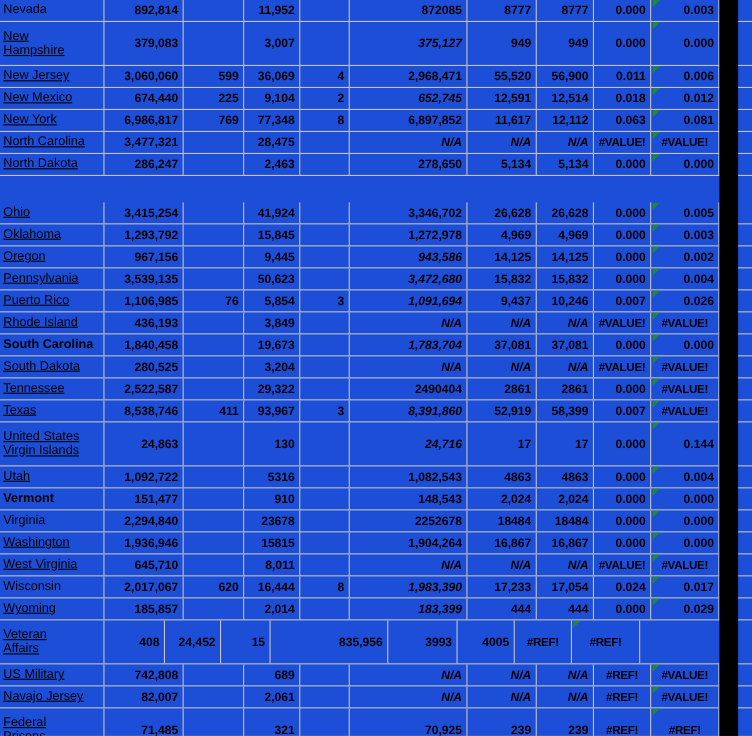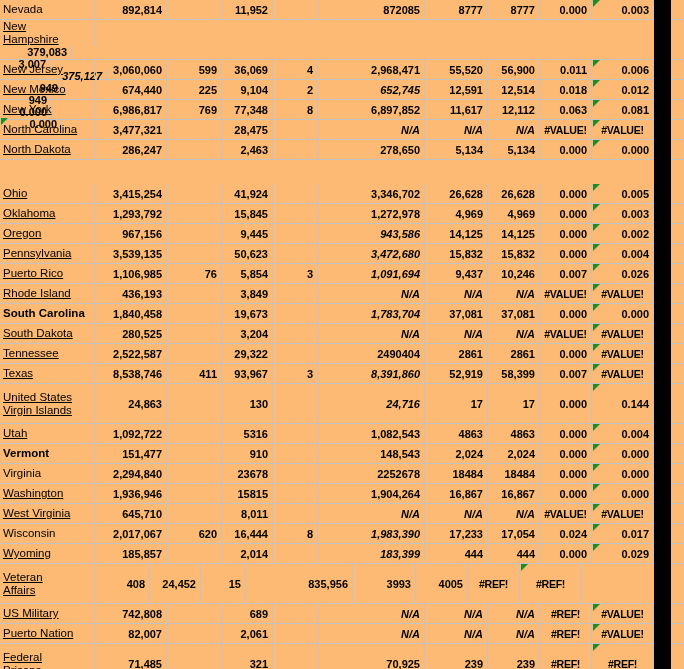--- a/index.html
+++ b/index.html
@@ -1,20 +1,20 @@
 <!DOCTYPE html>
 <html><head>
 <meta charset="utf-8">
 <style>
   html,body{margin:0;padding:0;background:#fff;}
   .sheet{
     position:relative;
     width:684px;height:669px;
     overflow:hidden;
-    background:#fdba74;
+    background:#1d4ed8;
     font-family:"Liberation Sans", sans-serif;
     color:#000;
     cursor:cell;
   }
   .row{display:flex;border-bottom:1px solid #c3c3c3;box-sizing:border-box;width:684px;}
   .row.spacer{border-bottom:none;}
   .cell{
     flex:none;
     box-sizing:border-box;
     border-right:1px solid #c3c3c3;
@@ -76,21 +76,21 @@
       </div>
       <div class="cell t-n" style="width: 52px;">
         <span>0.000</span>
       </div>
       <div class="cell t-n" style="width: 62px;">
         <span class="tri" style="background: rgb(31, 139, 44);"></span>
         <span>0.003</span>
       </div>
       <div class="cell tail" style="width: 30px;"></div>
     </div>
-    <div class="row" style="height: 40px; flex-direction: column;">
+    <div class="row" style="height: 40px;">
       <div class="cell label u" style="width: 95px;"><span>New
 Hampshire</span></div>
       <div class="cell t-n" style="width: 72px;">
         <span>379,083</span>
       </div>
       <div class="cell t-blank" style="width: 55px;">
         <span></span>
       </div>
       <div class="cell t-n" style="width: 51px;">
         <span>3,007</span>
@@ -909,21 +909,21 @@
       <div class="cell t-e" style="width: 52px;">
         <span>#REF!</span>
       </div>
       <div class="cell t-e" style="width: 62px;">
         <span class="tri" style="background: rgb(31, 139, 44);"></span>
         <span>#VALUE!</span>
       </div>
       <div class="cell tail" style="width: 30px;"></div>
     </div>
     <div class="row" style="height: 20px;">
-      <div class="cell label u" style="width: 95px;"><span>Puerto Nation</span></div>
+      <div class="cell label u" style="width: 95px;"><span>Navajo Jersey</span></div>
       <div class="cell t-n" style="width: 72px;">
         <span>82,007</span>
       </div>
       <div class="cell t-blank" style="width: 55px;">
         <span></span>
       </div>
       <div class="cell t-n" style="width: 51px;">
         <span>2,061</span>
       </div>
       <div class="cell t-blank" style="width: 45px;">

